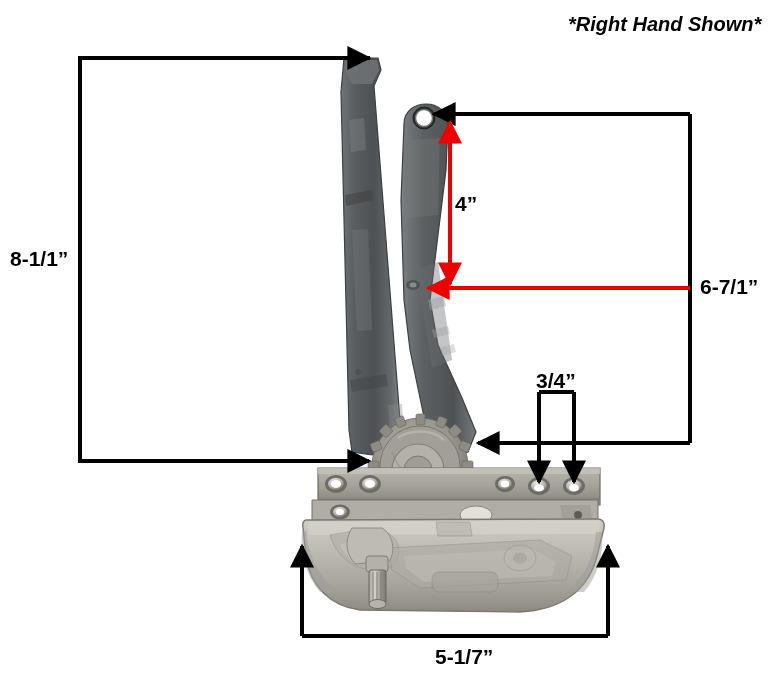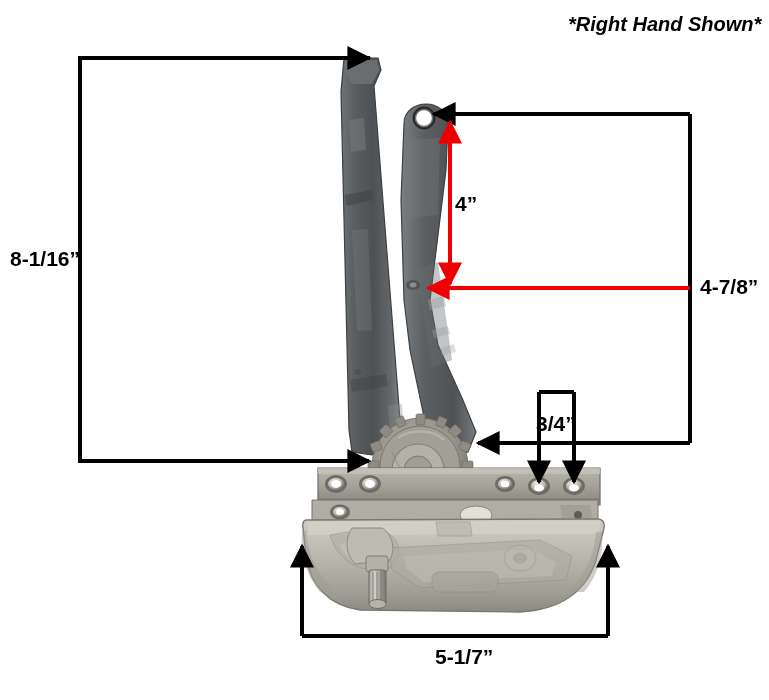--- a/index.html
+++ b/index.html
@@ -49,21 +49,20 @@
   }
   #dim-label-678 {
     font-size: 21px;
     left: 700px;
     top: 276px;
   }
   #dim-label-34 {
     font-size: 21px;
     left: 536px;
     top: 370px;
-    margin-top: 43px;
   }
   #dim-label-514 {
     font-size: 21px;
     left: 435px;
     top: 646px;
   }
 </style>
 </head>
 <body>
 
@@ -290,23 +289,23 @@
 
     <g>
       <path d="M302,636 L608,636" fill="none" stroke="#000000" stroke-width="4"></path>
       <line x1="302" y1="636" x2="302" y2="546" stroke="#000000" stroke-width="4" marker-end="url(#arrowBlack)"></line>
       <line x1="608" y1="636" x2="608" y2="546" stroke="#000000" stroke-width="4" marker-end="url(#arrowBlack)"></line>
     </g>
   </svg>
 
   <div class="lbl" id="note-right-hand">*Right Hand Shown*</div>
 
-  <div class="lbl" id="dim-label-8116">8-1/16”</div>
+  <div class="lbl" id="dim-label-8116">8-1/1”</div>
 
   <div class="lbl" id="dim-label-4">4”</div>
 
-  <div class="lbl" id="dim-label-678">4-7/8”</div>
+  <div class="lbl" id="dim-label-678">6-7/1”</div>
 
   <div class="lbl" id="dim-label-34">3/4”</div>
 
   <div class="lbl" id="dim-label-514">5-1/7”</div>
 
 </div>
 
 </body></html>

